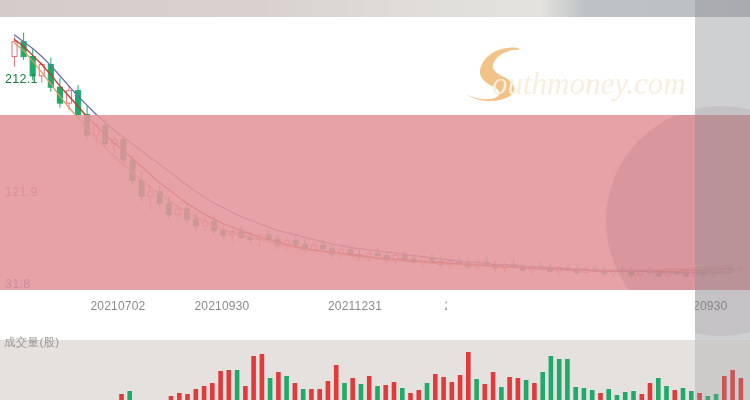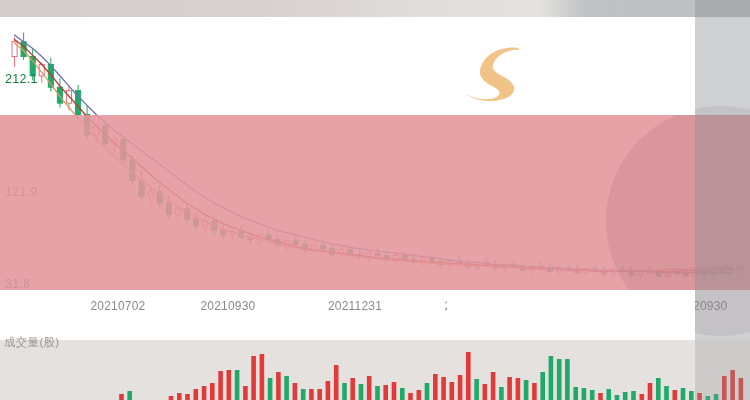--- a/index.html
+++ b/index.html
@@ -248,21 +248,21 @@
   <div class="top-band"></div>
 
   <div class="left-white"></div>
 
   <div class="ylab l0">212.1</div>
   <div class="ylab l1">121.9</div>
   <div class="ylab l2">31.8</div>
 
   <div class="xaxis">
     <div class="xlab" style="left:118px">20210702</div>
-    <div class="xlab" style="left:228px">20210930</div>
+    <div class="xlab" style="left:222px">20210930</div>
     <div class="xlab" style="left:355px">20211231</div>
     <div class="xlab" style="left:472px">20220401</div>
     <div class="xlab" style="left:580px">20220630</div>
     <div class="xlab" style="left:700px">20220930</div>
   </div>
 
   <div class="vol-panel">
     <svg id="vol-svg" width="750" height="60" viewBox="0 0 750 60">
         <rect x="119.2" y="54.0" width="4.6" height="6.0" fill="#e03a3a"></rect>
         <rect x="127.4" y="51.0" width="4.6" height="9.0" fill="#1faa6a"></rect>
@@ -345,18 +345,19 @@
   <div class="dark-circle"></div>
 
   <div class="wm-card"></div>
   <div class="wm-card-b"></div>
 
 
   <div class="wm">
     <svg class="wm-s" viewBox="0 0 60 58">
       <path d="M56 4 C40 2, 26 8, 20 20 C14 32, 22 38, 30 42 C36 45, 40 48, 36 52 C30 57, 14 56, 4 50 C14 58, 36 60, 48 52 C56 46, 52 38, 42 33 C34 29, 28 25, 32 18 C37 9, 48 5, 58 6 Z" fill="#f0c083" opacity="0.95"></path>
     </svg>
+    <div class="wm-en">outhmoney.com</div>
   </div>
 
   <div class="right-overlay"></div>
   <div class="right-overlay-2"></div>
 
 </div>
 
 </body></html>

